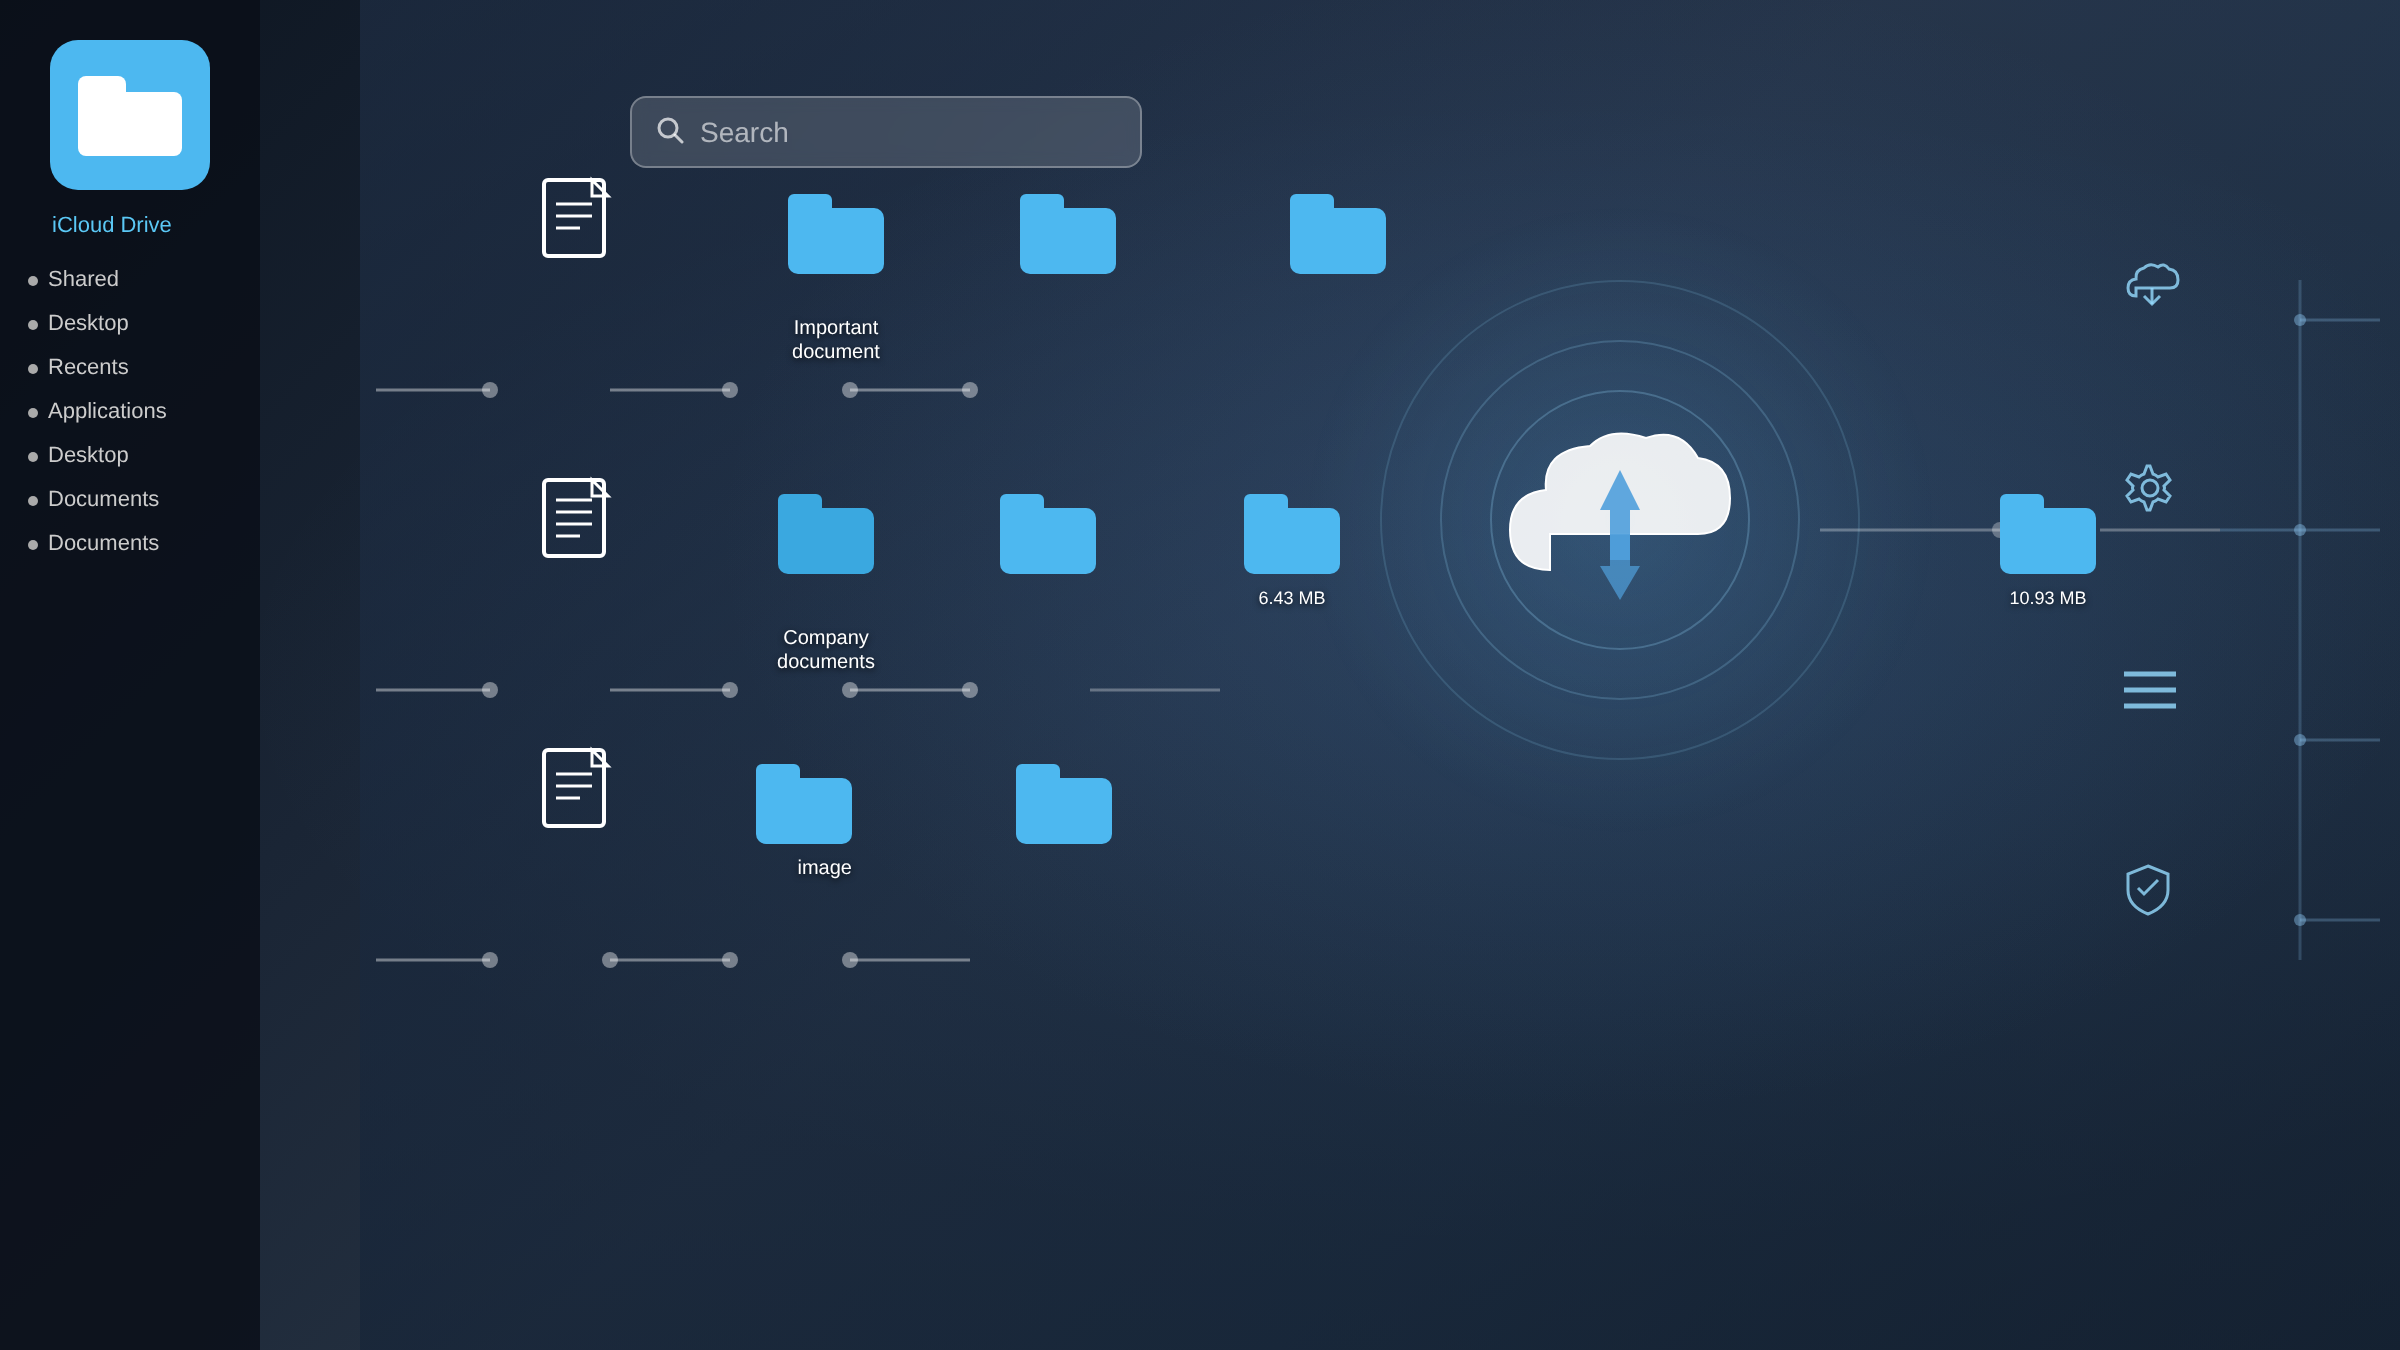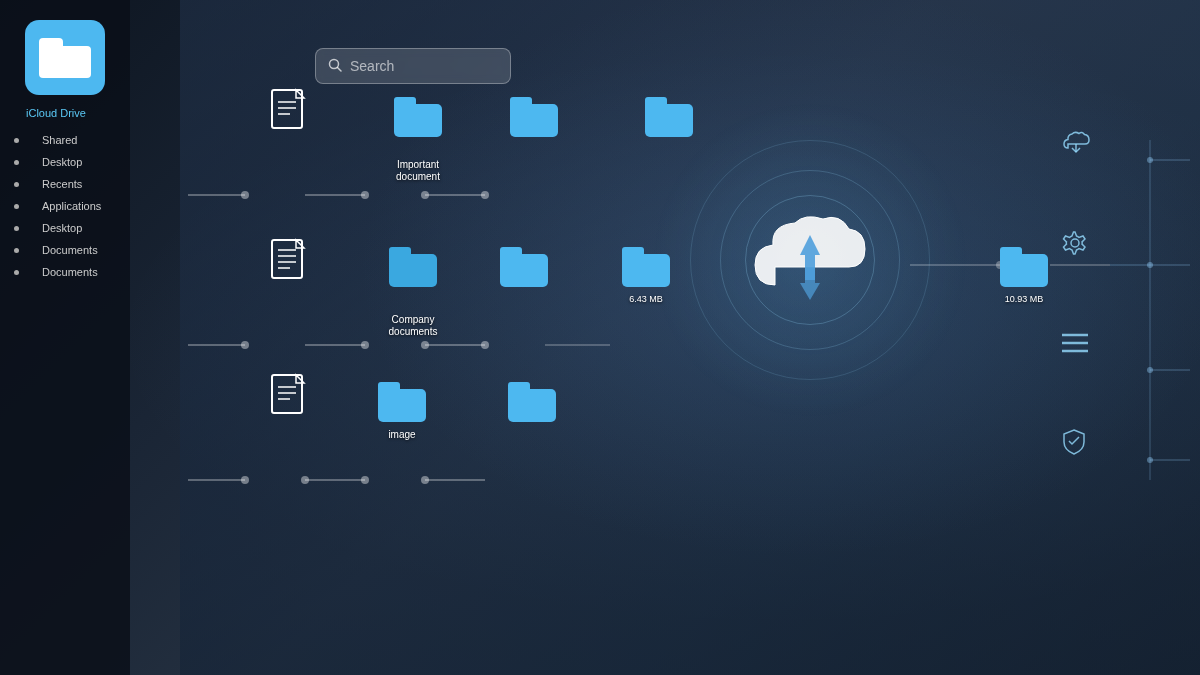--- a/index.html
+++ b/index.html
@@ -93,42 +93,42 @@
     }
 
     .sidebar-item {
       width: 100%;
       padding: 5px 14px;
       color: #ccc;
       font-size: 11px;
       cursor: pointer;
       display: flex;
       align-items: center;
-      gap: 23px;
+      gap: 5px;
     }
 
     .sidebar-dot {
       width: 5px; height: 5px;
       border-radius: 50%;
       background: #aaa;
       flex-shrink: 0;
     }
 
     
     .main-area {
       position: absolute;
       top: 0; left: 130px; right: 0; bottom: 0;
       z-index: 5;
     }
 
     
     .search-bar {
       position: absolute;
       top: 48px; left: 185px;
-      width: 196px;
+      width: 256px;
       height: 36px;
       background: rgba(255,255,255,0.15);
       border: 1px solid rgba(255,255,255,0.3);
       border-radius: 8px;
       display: flex;
       align-items: center;
       padding: 0 12px;
       gap: 8px;
       backdrop-filter: blur(4px);
     }
@@ -342,21 +342,21 @@
   <div style="position:absolute; top:373px; left:140px; z-index:9;">
     <svg width="40" height="50" viewBox="0 0 40 50" fill="none">
       <rect x="2" y="2" width="30" height="38" rx="2" stroke="white" stroke-width="2" fill="none"></rect>
       <line x1="8" y1="14" x2="26" y2="14" stroke="white" stroke-width="1.5"></line>
       <line x1="8" y1="20" x2="26" y2="20" stroke="white" stroke-width="1.5"></line>
       <line x1="8" y1="26" x2="20" y2="26" stroke="white" stroke-width="1.5"></line>
       <path d="M26 2 L34 10 L26 10 Z" stroke="white" stroke-width="1.5" fill="none"></path>
     </svg>
   </div>
 
-  <div class="folder-node" style="position:absolute; top:382px; left:248px; z-index:9;">
+  <div class="folder-node" style="position:absolute; top:382px; left:248px; z-index:9;align-items:flex-end;">
     <div class="folder-blue"></div>
     <span class="folder-label" style="font-size:10px; color:white; text-align:center; margin-top:3px;">image</span>
   </div>
 
   <div class="folder-node" style="position:absolute; top:382px; left:378px; z-index:9;">
     <div class="folder-blue"></div>
   </div>
 
   <div style="position:absolute; top:160px; left:580px; z-index:8; width:200px; height:200px;">
 

